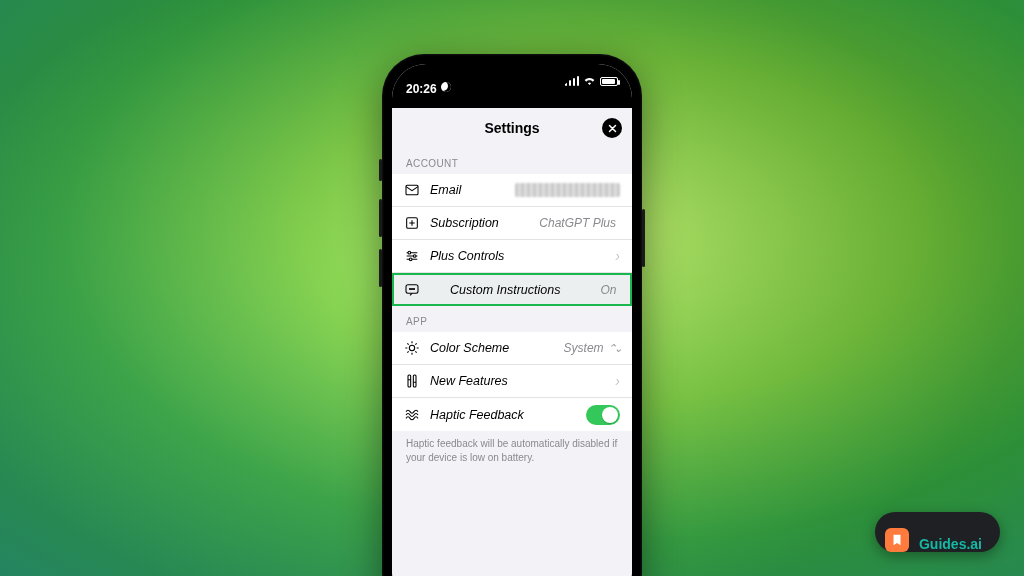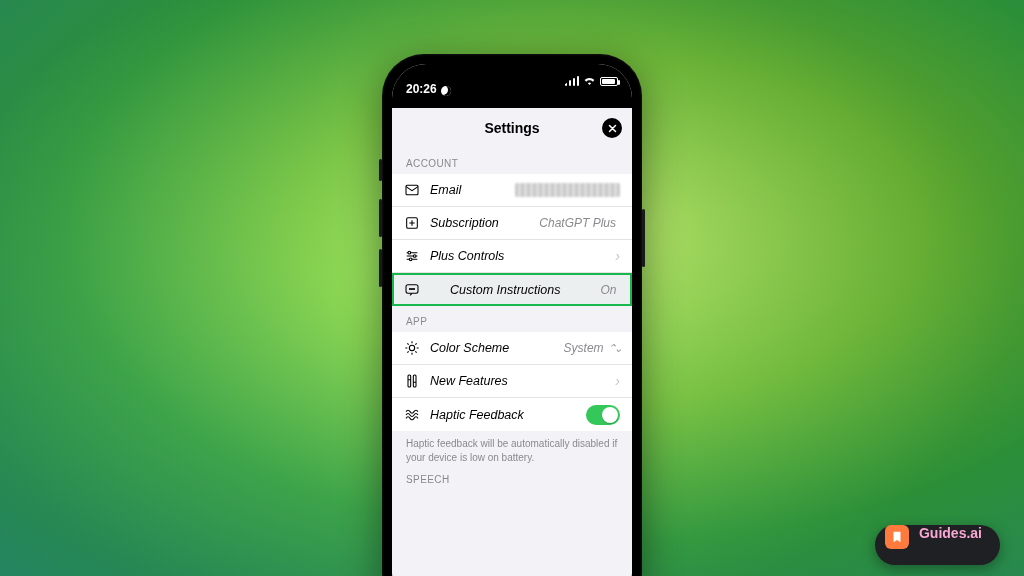--- a/index.html
+++ b/index.html
@@ -20,21 +20,21 @@
   .sb2 { left:-3px; top:145px; width:3px; height:38px; }
   .sb3 { left:-3px; top:195px; width:3px; height:38px; }
   .sb4 { right:-3px; top:155px; width:3px; height:58px; }
 
   .screen {
     position:absolute; inset:10px; background:#f2f2f7; border-radius:34px; overflow:hidden;
   }
   .notch { position:absolute; top:0; left:50%; transform:translateX(-50%); width:120px; height:22px; background:#000; border-bottom-left-radius:14px; border-bottom-right-radius:14px; z-index:5; }
 
   .status-bar { position:relative; height:34px; color:#fff; background:#000; display:flex; align-items:center; justify-content:space-between; padding:0 14px; font-size:12px; font-weight:600; z-index:3; }
-  .status-left { display:flex; align-items:flex-end; gap:4px;margin-top:16px; }
+  .status-left { display:flex; align-items:flex-start; gap:4px;margin-top:16px; }
   .status-right { display:flex; align-items:center; gap:4px; }
   .moon { width:10px; height:10px; border-radius:50%; background:#fff; box-shadow: inset -3px -1px 0 0 #000; }
   .sig-dots { display:flex; gap:1.5px; align-items:flex-end; }
   .sig-dots span { width:2.5px; background:#fff; border-radius:1px; }
   .sig-dots span:nth-child(1){height:4px;} .sig-dots span:nth-child(2){height:6px;} .sig-dots span:nth-child(3){height:8px;} .sig-dots span:nth-child(4){height:10px;}
   .wifi { font-size:12px; }
   .batt { width:18px; height:9px; border:1px solid #fff; border-radius:2px; position:relative; }
   .batt::after { content:""; position:absolute; right:-3px; top:2px; width:2px; height:5px; background:#fff; border-radius:1px; }
   .batt-fill { position:absolute; left:1px; top:1px; bottom:1px; width:80%; background:#fff; border-radius:1px; }
 
@@ -58,22 +58,22 @@
   .row.highlight { background:#eceff0; box-shadow: inset 0 0 0 2px #18b84f; gap: 20px; }
 
   .blurred { width:105px; height:14px; background:repeating-linear-gradient(90deg,#c9c9c9 0 3px,#dedede 3px 6px); filter:blur(1.2px); border-radius:2px; }
 
   .footer-note { font-size:10px; color:#8a8a8e; padding:6px 14px 0; line-height:1.35; }
 
   .toggle { width:34px; height:20px; border-radius:10px; background:#34c759; position:relative; }
   .toggle::after { content:""; position:absolute; right:2px; top:2px; width:16px; height:16px; background:#fff; border-radius:50%; box-shadow:0 1px 1px rgba(0,0,0,0.2); }
 
   .badge {
-    position:absolute; right:24px; bottom:11px; background:#1f2023; color:#f9a8d4;
-    border-radius:22px; height:40px; padding:0 18px 0 10px; display:flex; align-items:flex-start; gap:10px;
+    position:absolute; right:24px; bottom:24px; background:#1f2023; color:#14b8a6;
+    border-radius:22px; height:40px; padding:0 18px 0 10px; display:flex; align-items:flex-end; gap:10px;
     font-size:14px; font-weight:600; box-shadow:0 4px 14px rgba(0,0,0,0.35);
   }
   .badge-ico { width:24px; height:24px; border-radius:6px; background:#ff7a3d; display:flex; align-items:center; justify-content:center; }
   .badge-ico svg { width:14px; height:14px; fill:#fff; }
 </style>
 </head>
 <body>
 
 <div class="stage">
   <div class="vignette"></div>
@@ -216,21 +216,20 @@
                   <path d="M3 12c2-3 4-3 6 0s4 3 6 0 4-3 6 0M3 7c2-3 4-3 6 0s4 3 6 0 4-3 6 0M3 17c2-3 4-3 6 0s4 3 6 0 4-3 6 0"></path>
                 </svg>
             </span>
             <span class="label">Haptic Feedback</span>
             <span class="spacer"></span>
             <span class="toggle"></span>
           </div>
         </div>
         <div class="footer-note">Haptic feedback will be automatically disabled if your device is low on battery.</div>
 
-        <div class="section-header">SPEECH</div>
 
       </div>
     </div>
   </div>
 
   <div class="badge">
     <span class="badge-ico">
       <svg viewBox="0 0 24 24">
           <path d="M6 3h12v18l-6-4-6 4z"></path>
         </svg>

